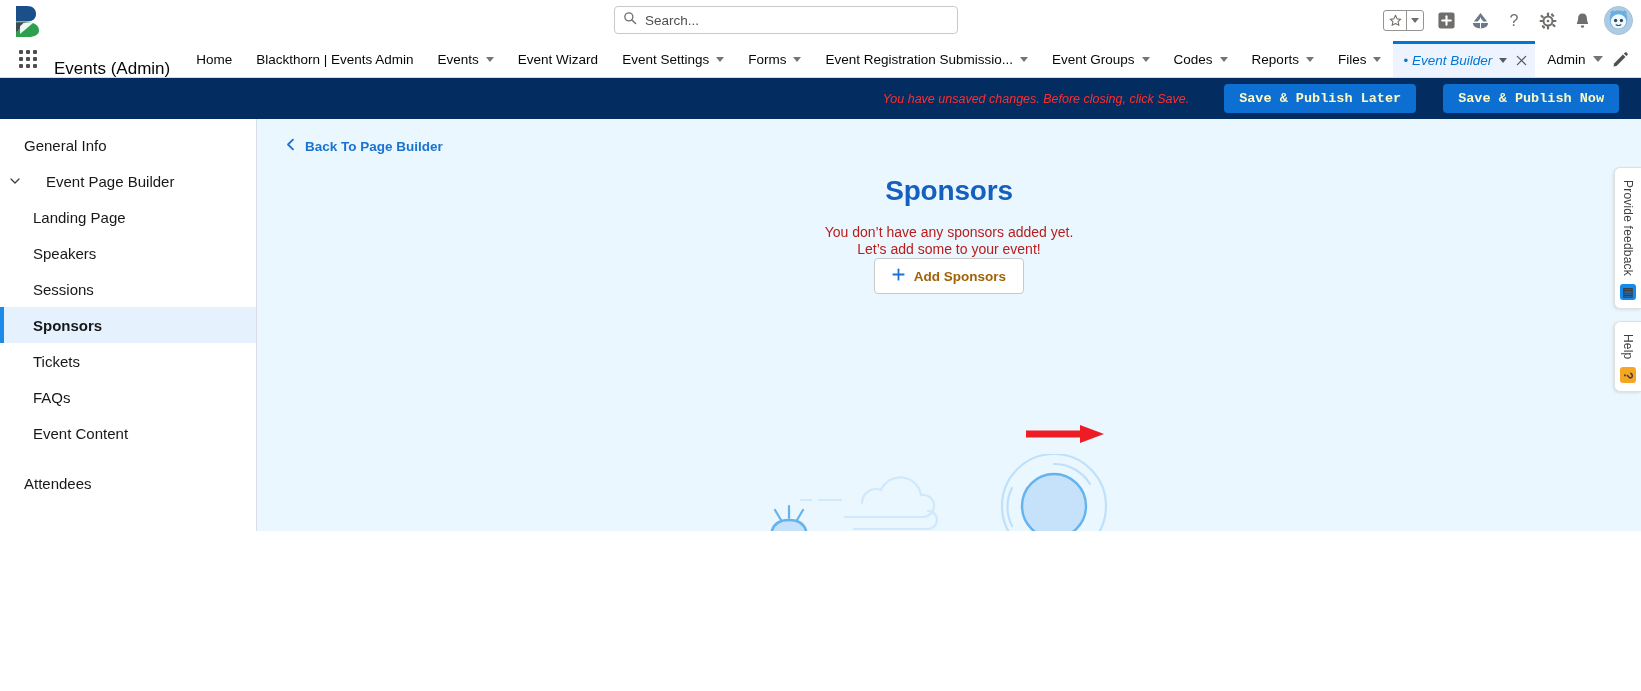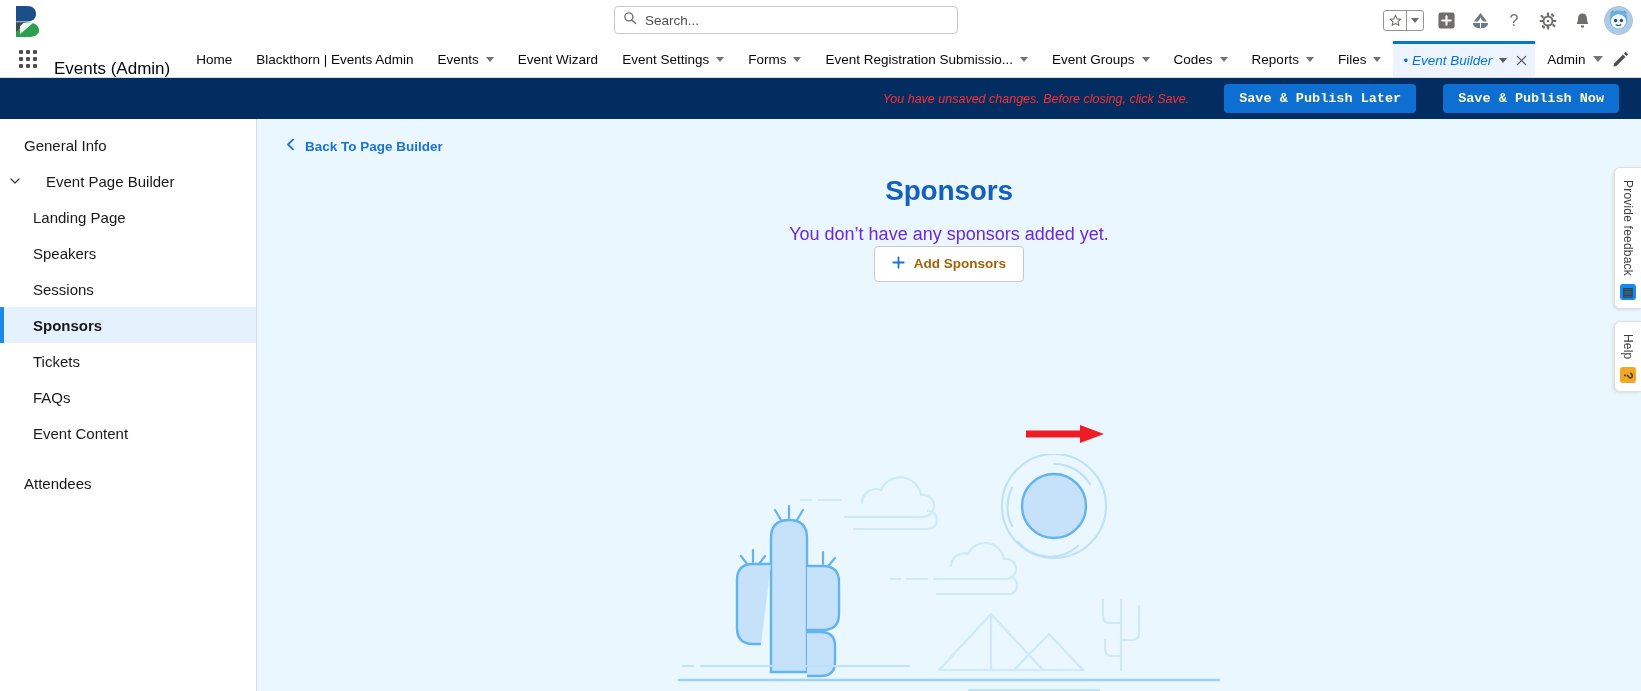--- a/index.html
+++ b/index.html
@@ -125,21 +125,21 @@
   }
   .btn-primary {
     background: #0d6fd1; color: #fef9c3;
     border: none; border-radius: 4px;
     font-size: 13.5px; font-weight: bold;
     font-family: Liberation Mono, monospace;
     padding: 7px 15px; cursor: pointer;
     white-space: nowrap;
   }
   
-  .body-wrap { display: flex; height: 572px; }
+  .body-wrap { display: flex; height: 412px; }
   .sidebar {
     width: 257px; flex: none;
     background: #ffffff;
     border-right: 1px solid #d8dde6;
     padding-top: 8px;
   }
   .side-item {
     position: relative;
     display: flex; align-items: center;
     height: 36px;
@@ -168,21 +168,21 @@
     display: inline-flex; align-items: center; gap: 9px;
     color: #1a73cf; font-size: 13.5px; font-weight: bold;
     margin: 19px 0 0 28px; cursor: pointer;
   }
   .empty-state { text-align: center; margin-top: 20px; }
   .empty-title {
     color: #1560bd; font-size: 28px; font-weight: bold;
     letter-spacing: -0.2px;
   }
   .empty-sub {
-    color: #6d28d9; font-size: 18px; line-height: 1.22;
+    color: #b91c1c; font-size: 14px; line-height: 1.22;
     margin-top: 17px;
   }
   .add-btn {
     display: inline-flex; align-items: center; gap: 9px;
     background: #ffffff; border: 1px solid #c9c9c9; border-radius: 4px;
     color: #a16207; font-size: 13.5px; font-weight: bold;
     font-family: "Liberation Sans", sans-serif;
     padding: 9px 17px; cursor: pointer;
   }
   .arrow-annot {
@@ -462,20 +462,21 @@
           <polyline points="8,1.6 3,6.5 8,11.4" fill="none" stroke="#1a73cf" stroke-width="1.8" stroke-linecap="round" stroke-linejoin="round"></polyline>
         </svg>
       </span>
       <span>Back To Page Builder</span>
     </div>
 
     <div class="empty-state">
       <div class="empty-title">Sponsors</div>
       <div class="empty-sub">
         <div>You don’t have any sponsors added yet.</div>
+        <div>Let’s add some to your event!</div>
       </div>
       <button class="add-btn">
         <span>
           <svg width="13" height="13" viewBox="0 0 14 14">
             <line x1="7" y1="1.4" x2="7" y2="12.6" stroke="#1a73cf" stroke-width="1.9" stroke-linecap="round"></line>
             <line x1="1.4" y1="7" x2="12.6" y2="7" stroke="#1a73cf" stroke-width="1.9" stroke-linecap="round"></line>
           </svg>
         </span>
         <span>Add Sponsors</span>
       </button>

